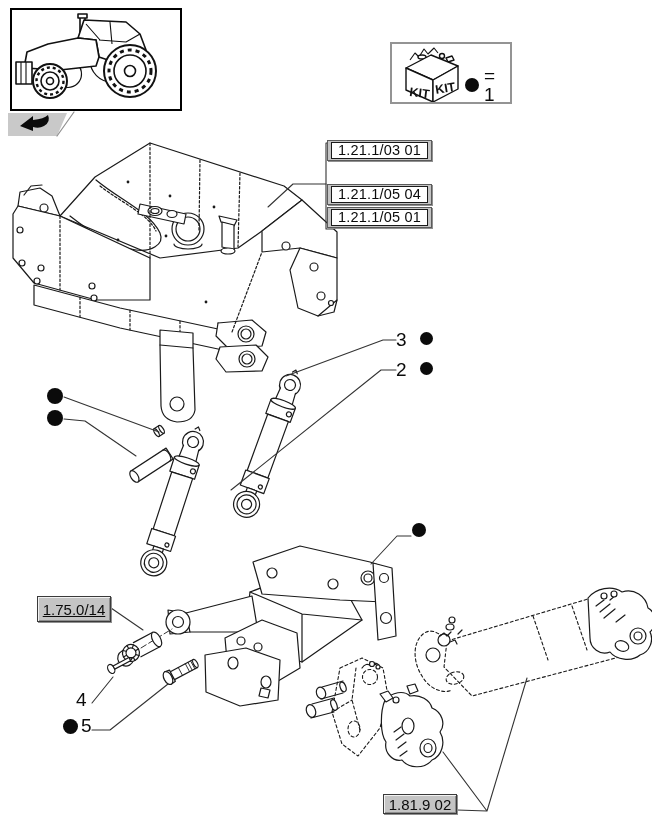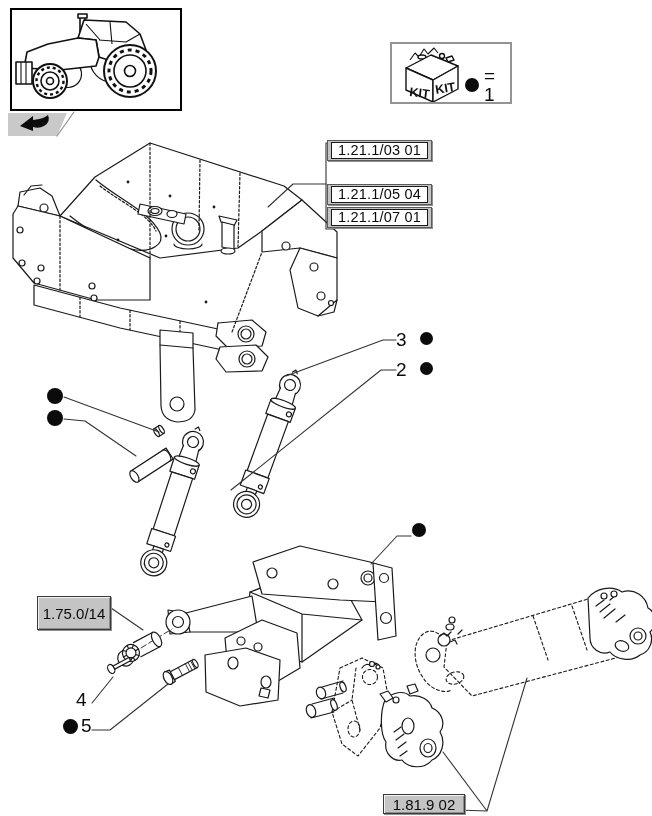--- a/index.html
+++ b/index.html
@@ -308,27 +308,27 @@
     </div>
   </div>
 
   <div class="refbox" style="top:140px">
     <span class="refbox-inner">1.21.1/03 01</span>
   </div>
   <div class="refbox" style="top:184px">
     <span class="refbox-inner">1.21.1/05 04</span>
   </div>
   <div class="refbox" style="top:207px">
-    <span class="refbox-inner">1.21.1/07 01</span>
-  </div>
-
-  <div class="grayref" style="left:37px;top:596px;width:74px;height:34px;">
+    <span class="refbox-inner">1.21.1/05 01</span>
+  </div>
+
+  <div class="grayref" style="left:37px;top:596px;width:74px;height:26px;text-decoration:underline;">
     <span>1.75.0/14</span>
   </div>
-  <div class="grayref" style="left:383px;top:794px;width:82px;height:20px;">
+  <div class="grayref" style="left:383px;top:794px;width:74px;height:20px;">
     <span>1.81.9 02</span>
   </div>
 
   <div class="callout-num" style="left:396px;top:330px;">3</div>
   <span class="dot" style="left:420px;top:332px;width:13px;height:13px;"></span>
 
   <div class="callout-num" style="left:396px;top:360px;">2</div>
   <span class="dot" style="left:420px;top:362px;width:13px;height:13px;"></span>
 
   <span class="dot" style="left:47px;top:388px;width:16px;height:16px;"></span>

